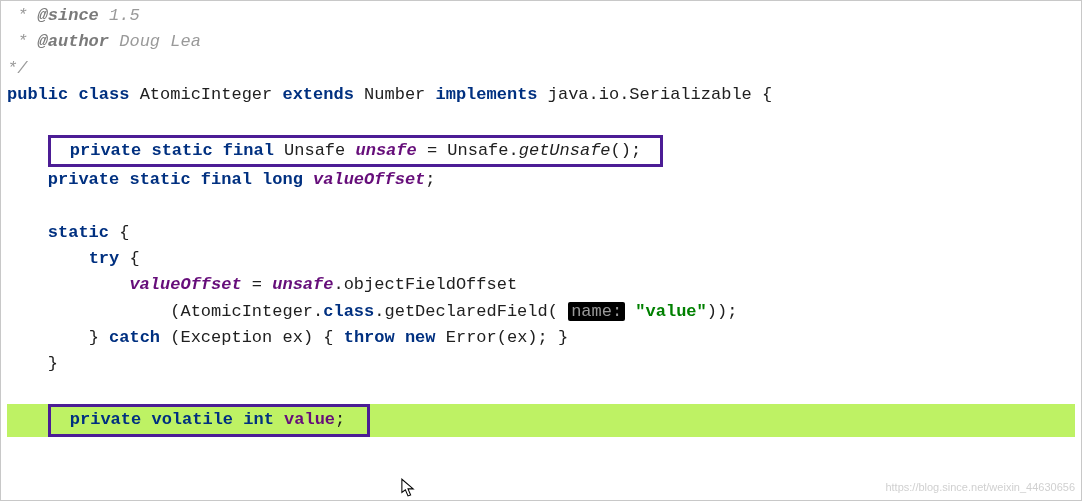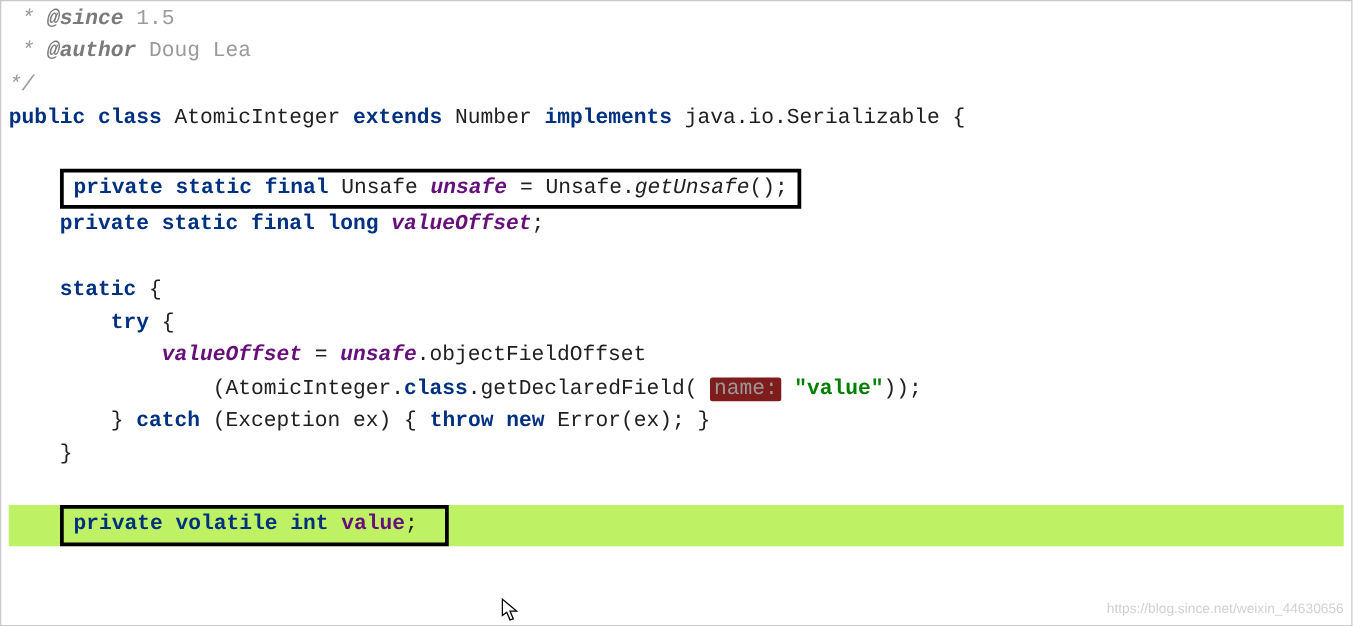--- a/index.html
+++ b/index.html
@@ -11,32 +11,32 @@
     width: 1082px;
     height: 501px;
     overflow: hidden;
     border: 1px solid #c8c8c8;
     position: relative;
   }
   .code-container { padding: 2px 6px; }
   .line { white-space: pre; }
   .c-comment-tag { color: #7a7a7a; font-style: italic; font-weight: bold; }
   .c-comment-tag-u { }
-  .c-comment-text { color: #9a9a9a; }
+  .c-comment-text { color: #9a9a9a; font-style: italic; }
   .c-comment-star { color: #9a9a9a; font-style: italic; }
   .c-kw { color: #003080; font-weight: bold; }
   .c-ident { color: #202020; }
   .c-static-field { color: #660e7a; font-style: italic; font-weight: bold; }
   .c-field { color: #660e7a; font-weight: bold; }
   .c-method { color: #202020; font-style: italic; }
   .c-num { color: #1750b5; }
   .c-str { color: #008000; font-weight: bold; }
-  .c-hint { color: #999999; background: #7f1d1d; padding: 0 3px; border-radius: 2px; }
+  .c-hint { color: #999999; background: #000000; padding: 0 3px; border-radius: 2px; }
   .c-punc { color: #202020; }
-  .red-box { display: inline-block; border: 3px solid #000000; padding: 0 8px; }
+  .red-box { display: inline-block; border: 3px solid #4c1d95; padding: 0 19px; }
   .red-box.wide { padding-right: 22px; }
   .highlight-line { background: #bef264; display: block; width: 100%; }
   .cursor {
     position: absolute;
     width: 14px;
     height: 20px;
     pointer-events: none;
   }
   .watermark {
     position: absolute;

